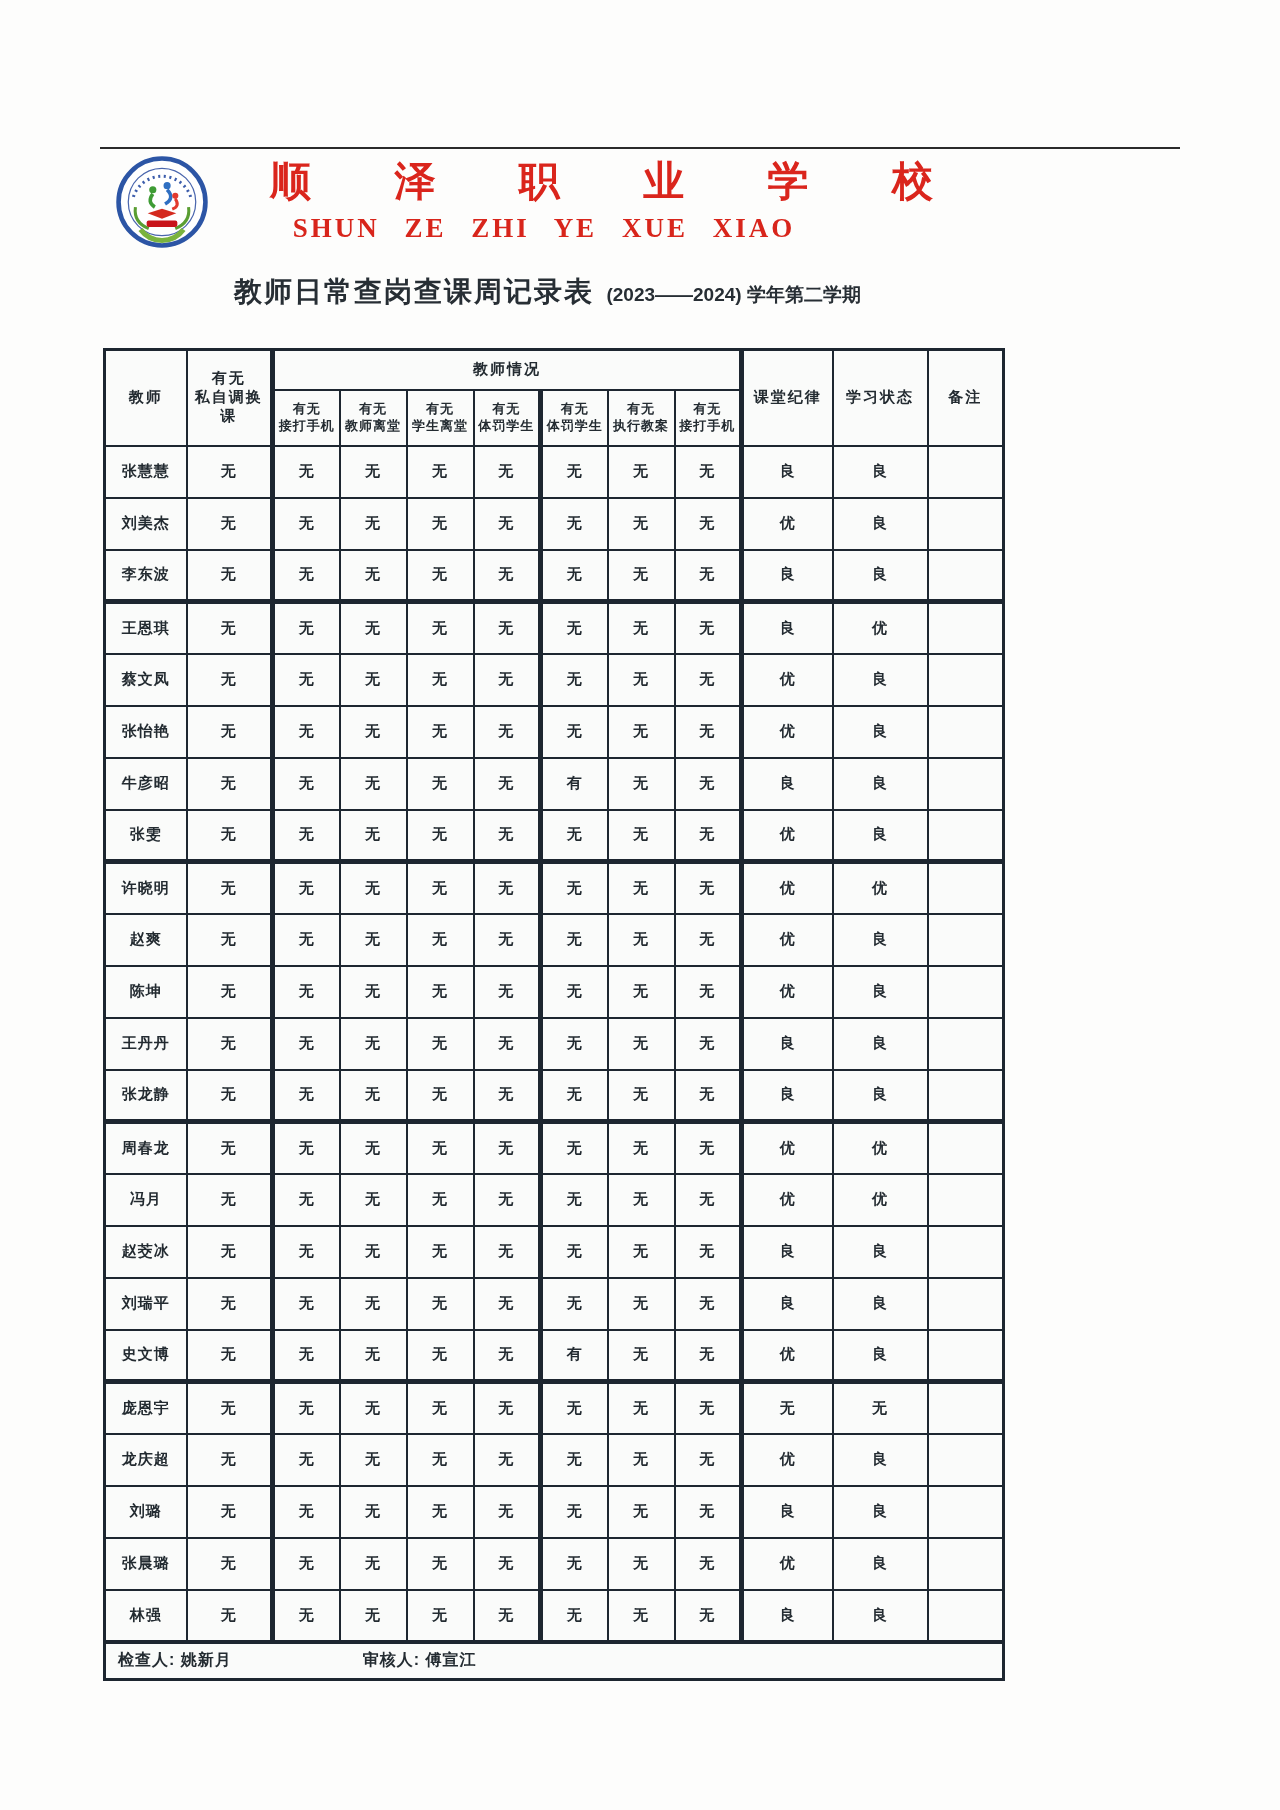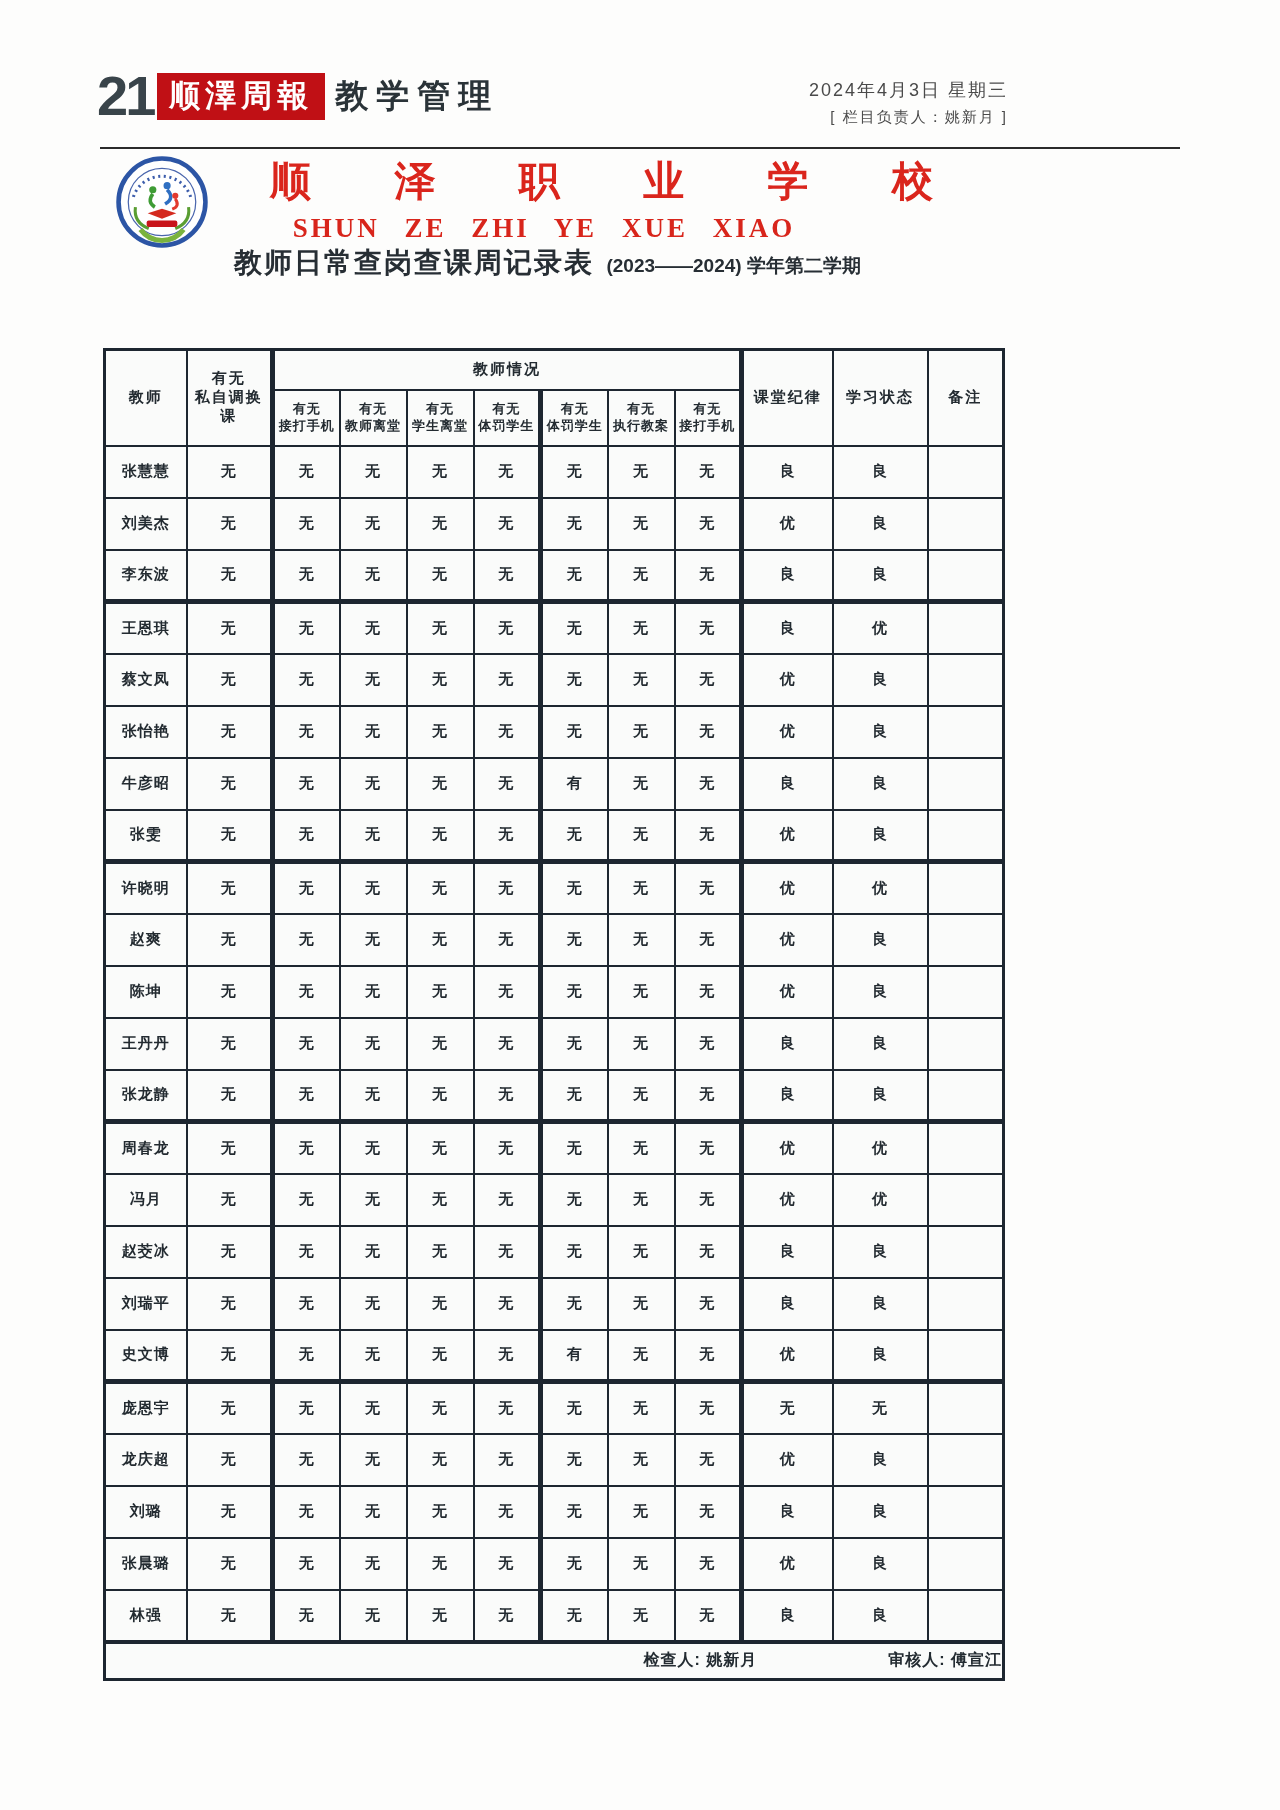--- a/index.html
+++ b/index.html
@@ -24,59 +24,50 @@
   .mast-right { position:absolute; right:172px; top:10px; text-align:right; color:#4a4a4a; }
   .mast-date { font-size:18px; letter-spacing:2px; }
   .mast-editor { font-size:15px; letter-spacing:2px; margin-top:6px; }
   .rule { position:absolute; left:100px; top:147px; width:1080px; border-top:2.5px solid #2b2b2b; }
 
   
   .logo { position:absolute; left:116px; top:156px; width:92px; height:92px; }
   .titles { position:absolute; left:234px; top:154px; width:620px; text-align:center; }
   .school-cn { font-size:41px; font-weight:bold; color:#da251c; letter-spacing:36px; text-indent:36px; white-space:nowrap; }
   .school-py { font-family:"Liberation Serif","DejaVu Serif",serif; font-size:27px; font-weight:bold; color:#d8251b; letter-spacing:3px; word-spacing:15px; margin-top:4px; white-space:nowrap; }
-  .doc-line { margin-top:0; white-space:nowrap; color:#272e34; }
+  .doc-line { margin-top:29px; white-space:nowrap; color:#272e34; }
   .doc-title { font-size:28px; font-weight:900; letter-spacing:2px; }
   .doc-sub { font-size:19px; font-weight:bold; margin-left:8px; }
 
   
   .record-table {
     position:absolute; left:103px; top:348px; width:899px;
     border-collapse:collapse; table-layout:fixed; background:#fafbfa;
     border:3px solid #1d2630;
   }
   .record-table th, .record-table td {
     border:2px solid #1d2630; text-align:center; vertical-align:middle;
     color:#232b31; font-weight:bold; padding:0; overflow:hidden;
   }
   .row-group th { height:40px; font-size:15px; letter-spacing:2px; }
   .row-sub th { height:56px; font-size:13px; line-height:1.3; letter-spacing:1px; }
   .record-table tbody td { height:52px; font-size:15px; letter-spacing:1px; }
   .record-table .thick-left { border-left-width:5px; }
   .record-table tr.group-end td { border-bottom-width:5px; }
   .record-table tfoot td {
-    height:38px; text-align:right; padding-left:12px; font-size:16px;
+    height:38px; text-align:left; padding-left:12px; font-size:16px;
     border-top-width:4px; letter-spacing:1px;
   }
   .foot-gap { display:inline-block; width:120px; }
 </style>
 </head>
 <body>
 
 <div class="page">
 
-  <header class="masthead">
-    <span class="page-num">21</span>
-    <span class="brand-box">顺澤周報</span>
-    <span class="section-title">教学管理</span>
-    <div class="mast-right">
-      <div class="mast-date">2024年4月3日 星期三</div>
-      <div class="mast-editor">[ 栏目负责人：姚新月 ]</div>
-    </div>
-  </header>
   <div class="rule"></div>
 
   <div class="logo">
     <svg viewBox="0 0 90 90" width="92" height="92">
       <circle cx="45" cy="45" r="42.5" fill="#ffffff" stroke="#2c55a5" stroke-width="4.5"></circle>
       <circle cx="45" cy="45" r="33" fill="#ffffff" stroke="#4a66ad" stroke-width="1.2"></circle>
       <path d="M17,40 A29.5,29.5 0 0 1 73,40" fill="none" stroke="#3b5cab" stroke-width="3" stroke-dasharray="2 3.5"></path>
       <path d="M19,50 q-2,15 13,21" fill="none" stroke="#5a9e33" stroke-width="3"></path>
       <path d="M71,50 q2,15 -13,21" fill="none" stroke="#5a9e33" stroke-width="3"></path>
       <circle cx="36" cy="33" r="3.5" fill="#3f9c35"></circle>

